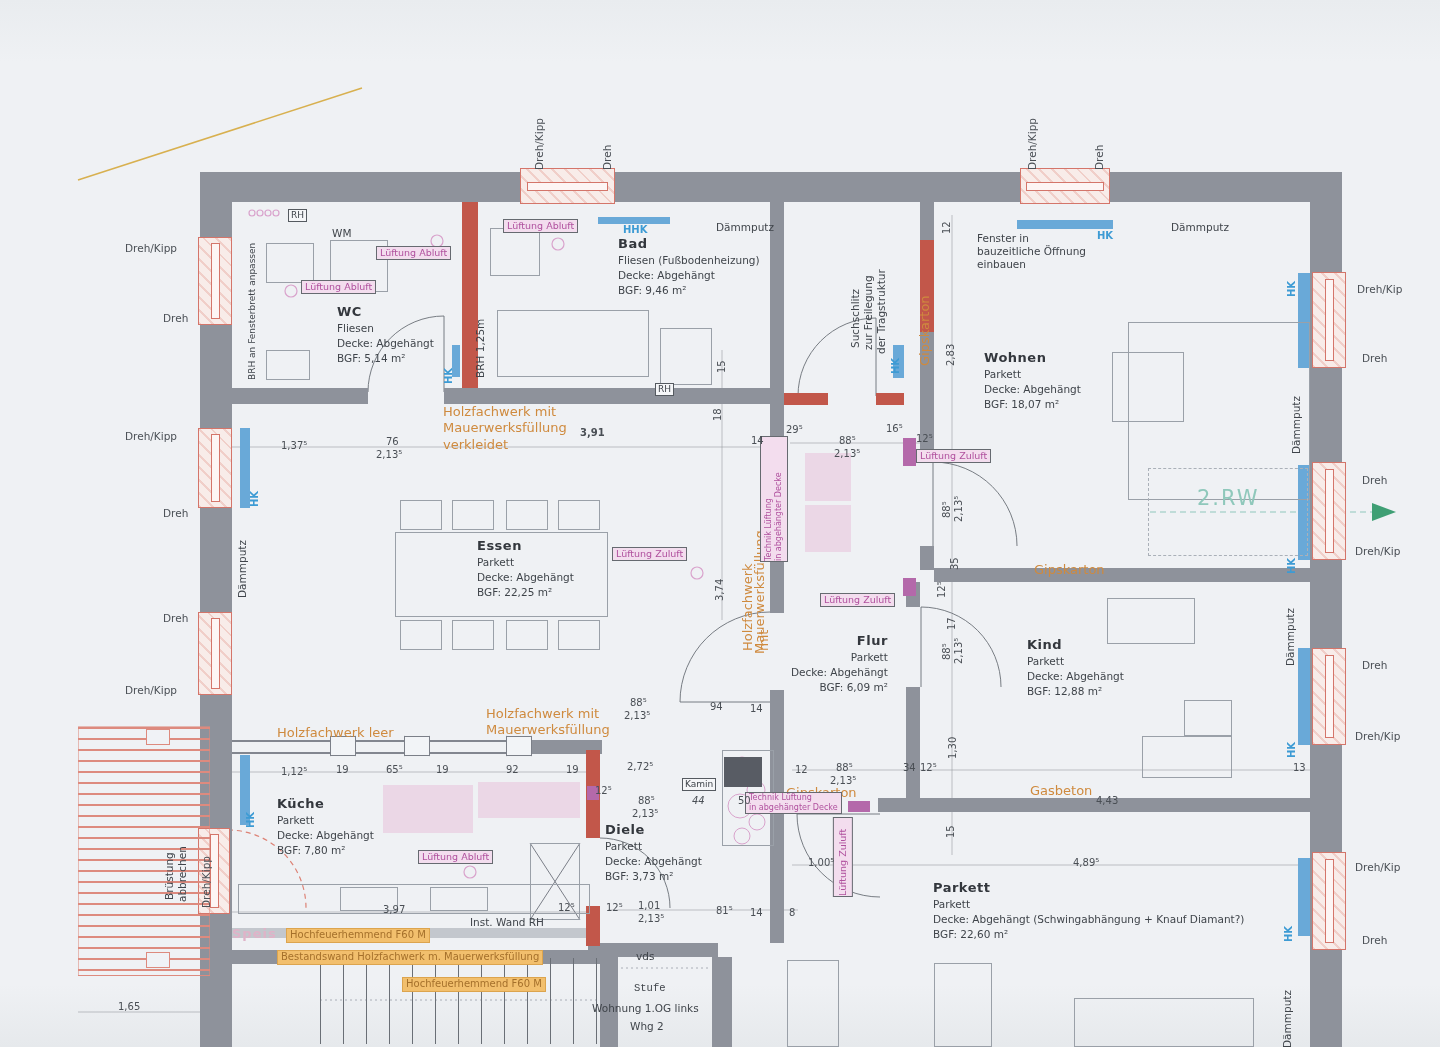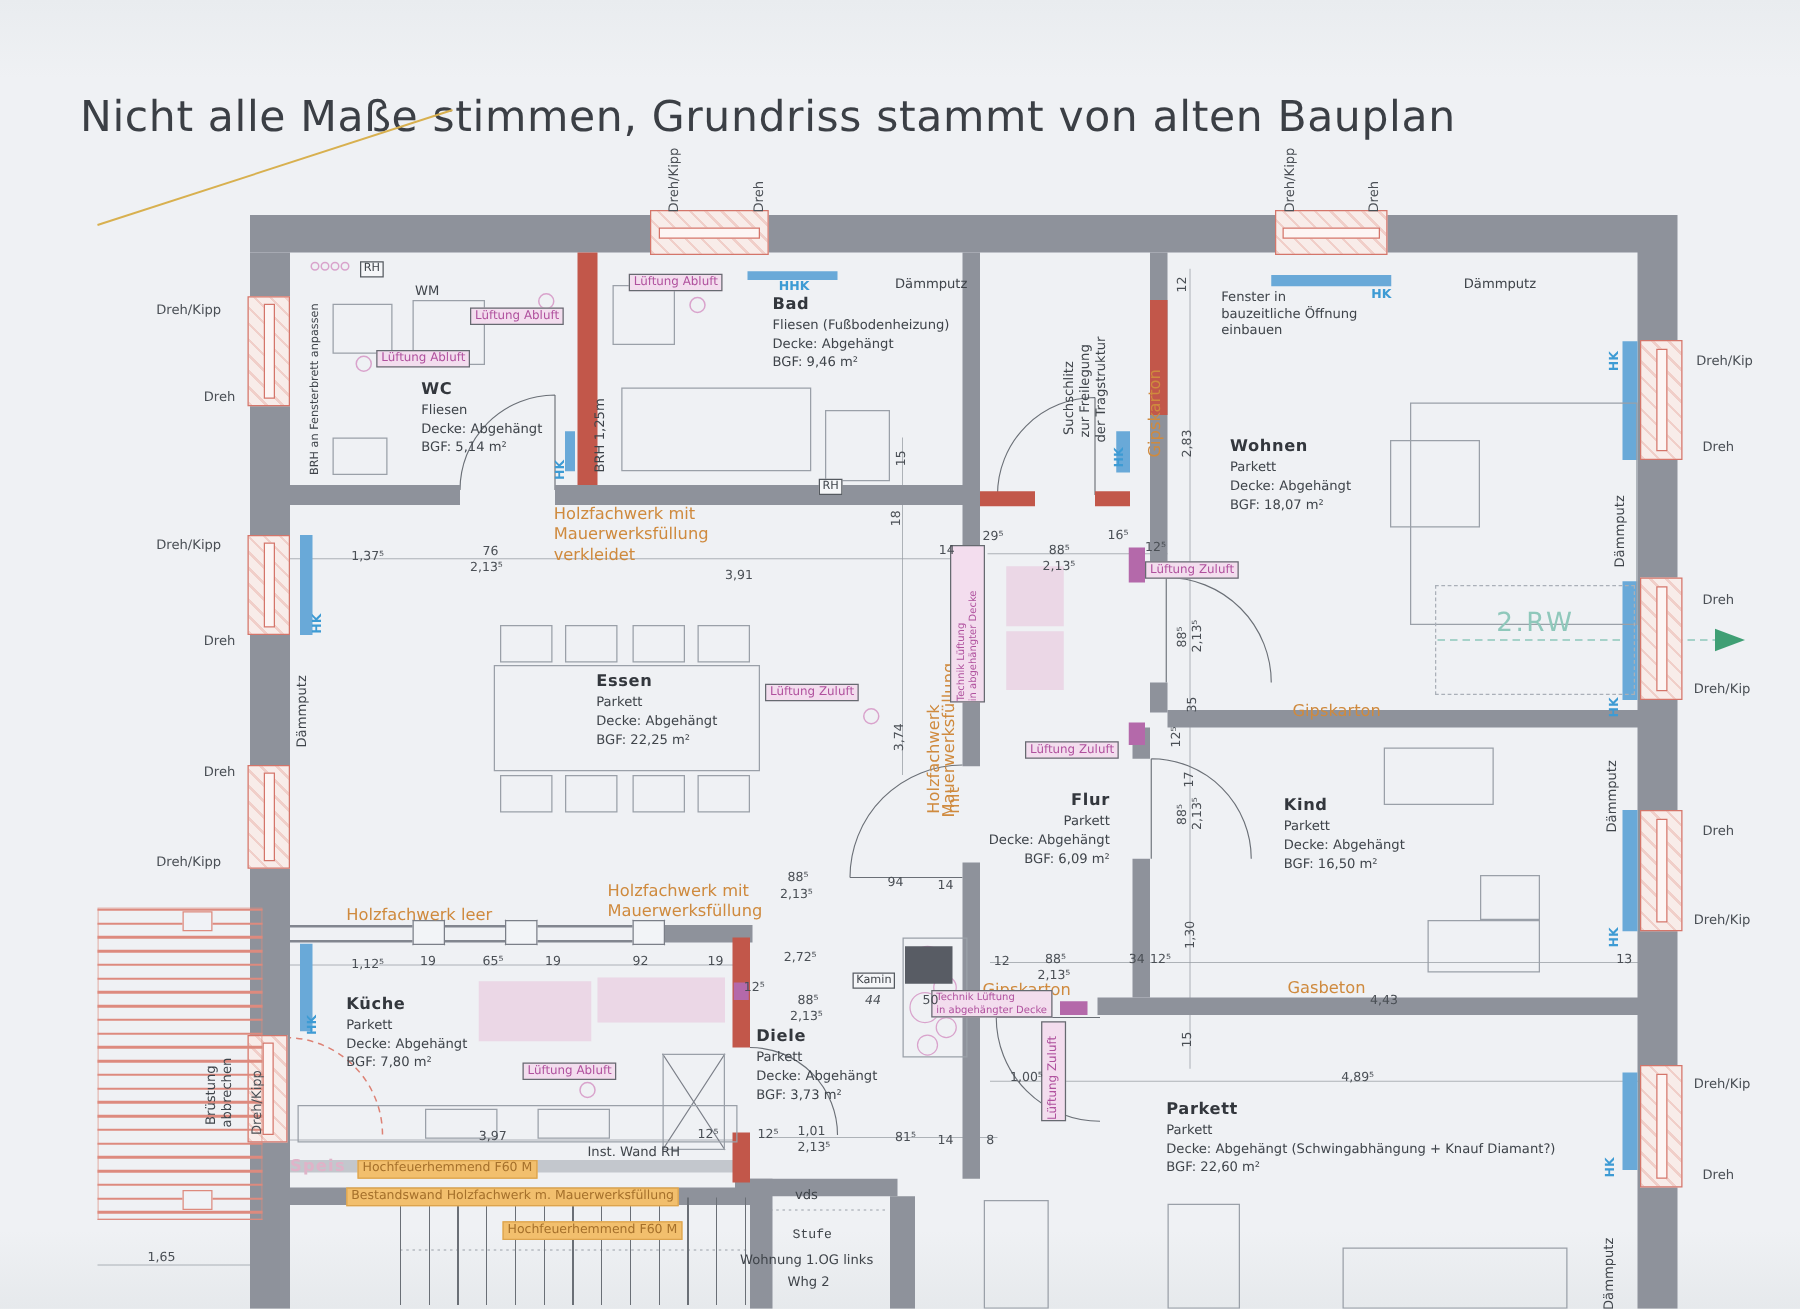--- a/index.html
+++ b/index.html
@@ -40,21 +40,20 @@
   .rh{font-size:9px;color:#3f444a;border:1px solid #555a60;background:#f5f6f8;padding:0 2px}
   .room{position:absolute;pointer-events:none}
   .room .rn{font-weight:bold;font-size:13px;color:#33373d;letter-spacing:.5px;margin-bottom:2px}
   .room .rl{font-size:10.5px;color:#3f444a;line-height:15px;max-width:340px}
   svg{position:absolute;left:0;top:0;pointer-events:none}
 </style>
 </head>
 <body>
 
 <div id="page">
-  <div id="title">Nicht alle Maße stimmen, Grundriss stammt von alten Bauplan</div>
 
   <svg id="linework" width="1440" height="1047" viewBox="0 0 1440 1047">
     <path d="M232,447 L768,447 M790,443 L934,443 M232,772 L598,772 M792,770 L1338,770 M232,912 L598,912 M608,910 L798,910 M792,865 L1338,865 M78,1012 L205,1012 M952,215 L952,855 M722,350 L722,620" stroke="#979ca3" stroke-width="0.6" fill="none"></path>
     <path d="M368,392 A76,76 0 0 1 444,316 M444,392 L444,316 M798,396 A78,78 0 0 1 876,318 M876,396 L876,318 M933,462 A84,84 0 0 1 1017,546 M933,546 L933,462 M921,607 A80,80 0 0 1 1001,687 M921,687 L921,607 M680,702 A90,90 0 0 1 770,612 M770,702 L680,702 M600,838 A70,70 0 0 1 670,908 M797,814 A83,83 0 0 0 880,897 M880,814 L797,814" stroke="#6a6f76" stroke-width="0.9" fill="none"></path>
     <path d="M228,830 A78,78 0 0 1 306,908" stroke="#dd8275" stroke-width="1.2" stroke-dasharray="5,4" fill="none"></path>
     <path d="M78,180 L362,88" stroke="#d8b04f" stroke-width="1.5" fill="none"></path>
     <path d="M1150,512 L1372,512" stroke="#8fc8bb" stroke-width="1.2" stroke-dasharray="6,4" fill="none"></path>
     <polygon points="1372,503 1396,512 1372,521" fill="#3f9f74"></polygon>
     <path d="M330,736 L356,756 M356,736 L330,756 M404,736 L430,756 M430,736 L404,756 M506,736 L532,756 M532,736 L506,756 M530,843 L580,920 M580,843 L530,920" stroke="#7b7f88" stroke-width="1" fill="none"></path>
     <path d="M606,946 L710,946 M606,968 L710,968 M320,1000 L598,1000" stroke="#9aa0a8" stroke-width="0.8" stroke-dasharray="2,3" fill="none"></path>
@@ -202,21 +201,21 @@
       <div class="room" style="left: 791px; top: 633px; text-align: right;">
         <div class="rn">Flur</div>
         <div class="rl">Parkett</div>
         <div class="rl">Decke: Abgehängt</div>
         <div class="rl">BGF: 6,09 m²</div>
       </div>
       <div class="room" style="left: 1027px; top: 637px;">
         <div class="rn">Kind</div>
         <div class="rl">Parkett</div>
         <div class="rl">Decke: Abgehängt</div>
-        <div class="rl">BGF: 16,50 m²</div>
+        <div class="rl">BGF: 12,88 m²</div>
       </div>
       <div class="room" style="left: 277px; top: 796px;">
         <div class="rn">Küche</div>
         <div class="rl">Parkett</div>
         <div class="rl">Decke: Abgehängt</div>
         <div class="rl">BGF: 7,80 m²</div>
       </div>
       <div class="room" style="left: 605px; top: 822px;">
         <div class="rn">Diele</div>
         <div class="rl">Parkett</div>
@@ -310,21 +309,21 @@
       <div class="lbl note" style="left: 470px; top: 916px;">Inst. Wand RH</div>
       <div class="lbl note" style="left: 636px; top: 950px;">vds</div>
       <div class="lbl note" style="left: 634px; top: 982px; font-family: Liberation Mono, monospace;">Stufe</div>
       <div class="lbl note" style="left: 592px; top: 1002px;">Wohnung 1.OG links</div>
       <div class="lbl note" style="left: 630px; top: 1020px;">Whg 2</div>
       <div class="lbl outline" style="left: 232px; top: 926px;">Speis</div>
       <div class="lbl green" style="left: 1197px; top: 485px;">2.RW</div>
       <div class="lbl dim" style="left: 281px; top: 440px;">1,37⁵</div>
       <div class="lbl dim" style="left: 386px; top: 436px;">76</div>
       <div class="lbl dim" style="left: 376px; top: 449px;">2,13⁵</div>
-      <div class="lbl dim" style="left: 580px; top: 455px;">3,91</div>
+      <div class="lbl dim" style="left: 580px; top: 427px; font-weight: bold;">3,91</div>
       <div class="lbl dim" style="left: 751px; top: 435px;">14</div>
       <div class="lbl dim" style="left: 786px; top: 424px;">29⁵</div>
       <div class="lbl dim" style="left: 839px; top: 435px;">88⁵</div>
       <div class="lbl dim" style="left: 834px; top: 448px;">2,13⁵</div>
       <div class="lbl dim" style="left: 886px; top: 423px;">16⁵</div>
       <div class="lbl dim" style="left: 916px; top: 433px;">12⁵</div>
       <div class="lbl dimv v" style="left: 716px; top: 353px; height: 20px;">15</div>
       <div class="lbl dimv v" style="left: 712px; top: 401px; height: 20px;">18</div>
       <div class="lbl dimv v" style="left: 714px; top: 565px; height: 36px;">3,74</div>
       <div class="lbl dimv v" style="left: 941px; top: 214px; height: 20px;">12</div>

